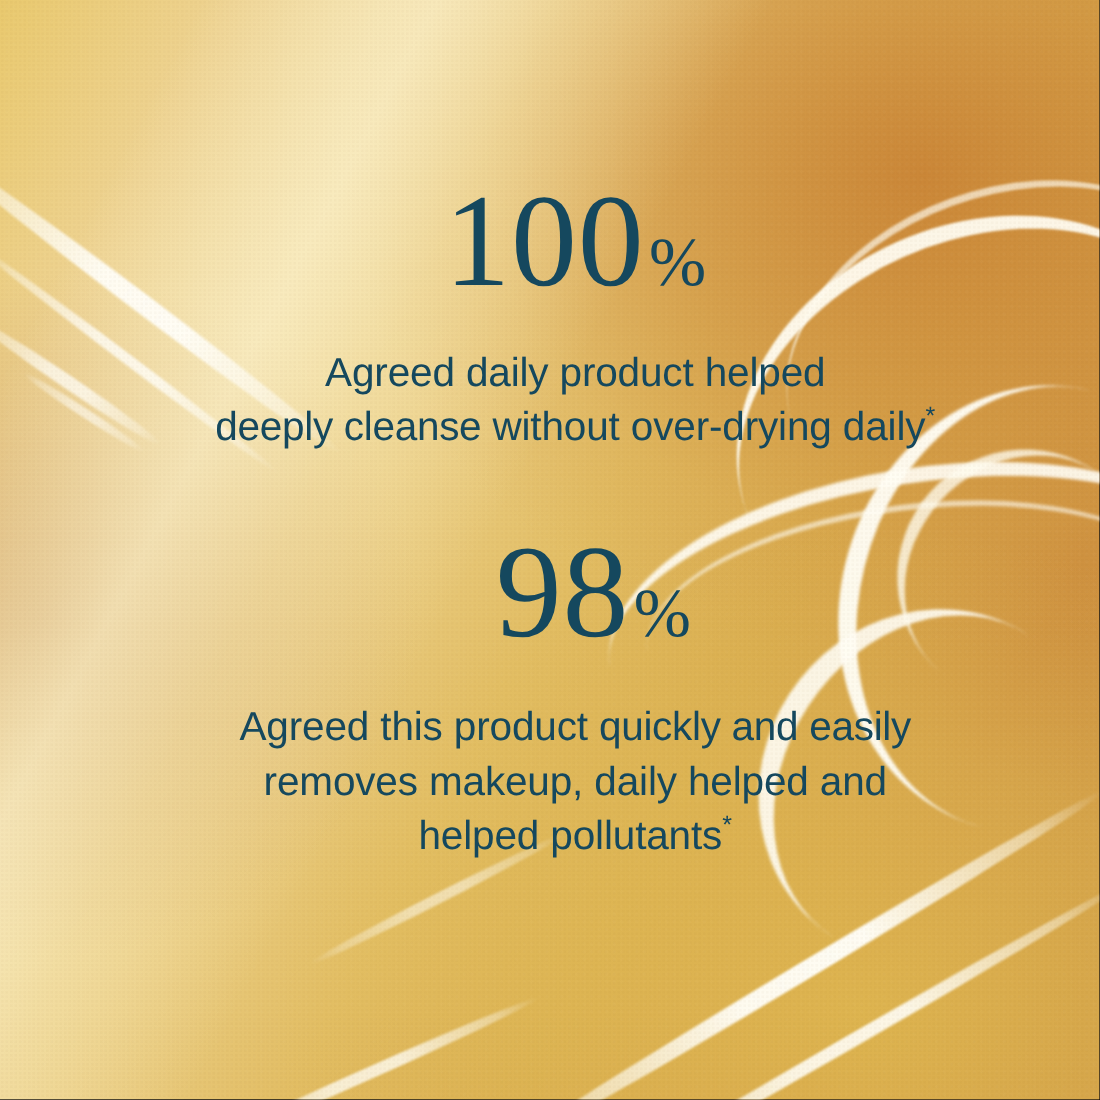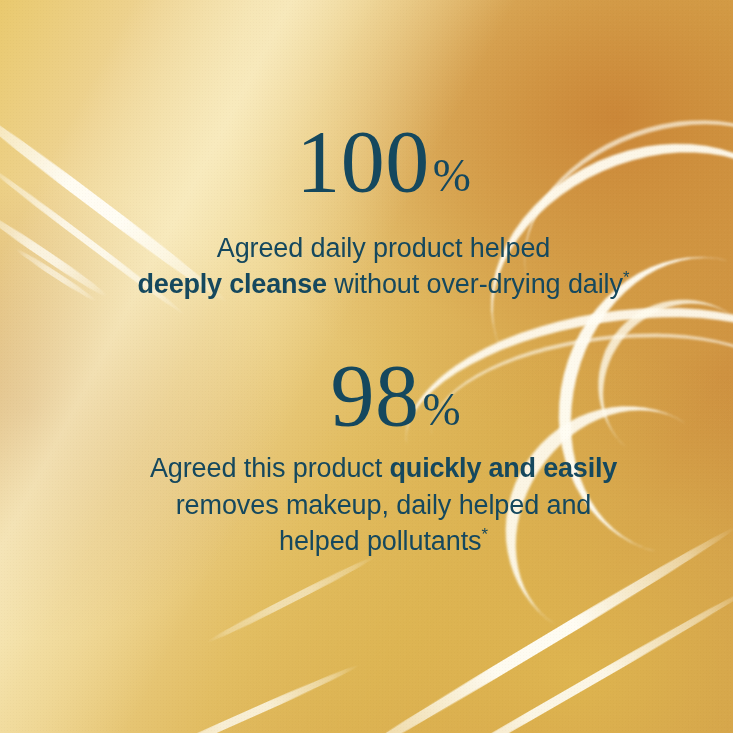--- a/index.html
+++ b/index.html
@@ -264,24 +264,24 @@
   .claim-text {
     font-family: "Liberation Sans", sans-serif;
     font-weight: 400;
     font-size: 27px;
     line-height: 1.34;
     letter-spacing: -0.1px;
     margin: 0 auto;
     max-width: 620px;
   }
   .claim-one .claim-text { margin-top: 24px; }
-  .claim-two .claim-text { margin-top: 10px; }
+  .claim-two .claim-text { margin-top: 26px; }
 
   .claim-text b {
-    font-weight: 700;
+    font-weight: 400;
     letter-spacing: -0.2px;
   }
 
   .star {
     font-size: 0.62em;
     vertical-align: 0.62em;
     line-height: 0;
     letter-spacing: 0;
   }
 </style>

